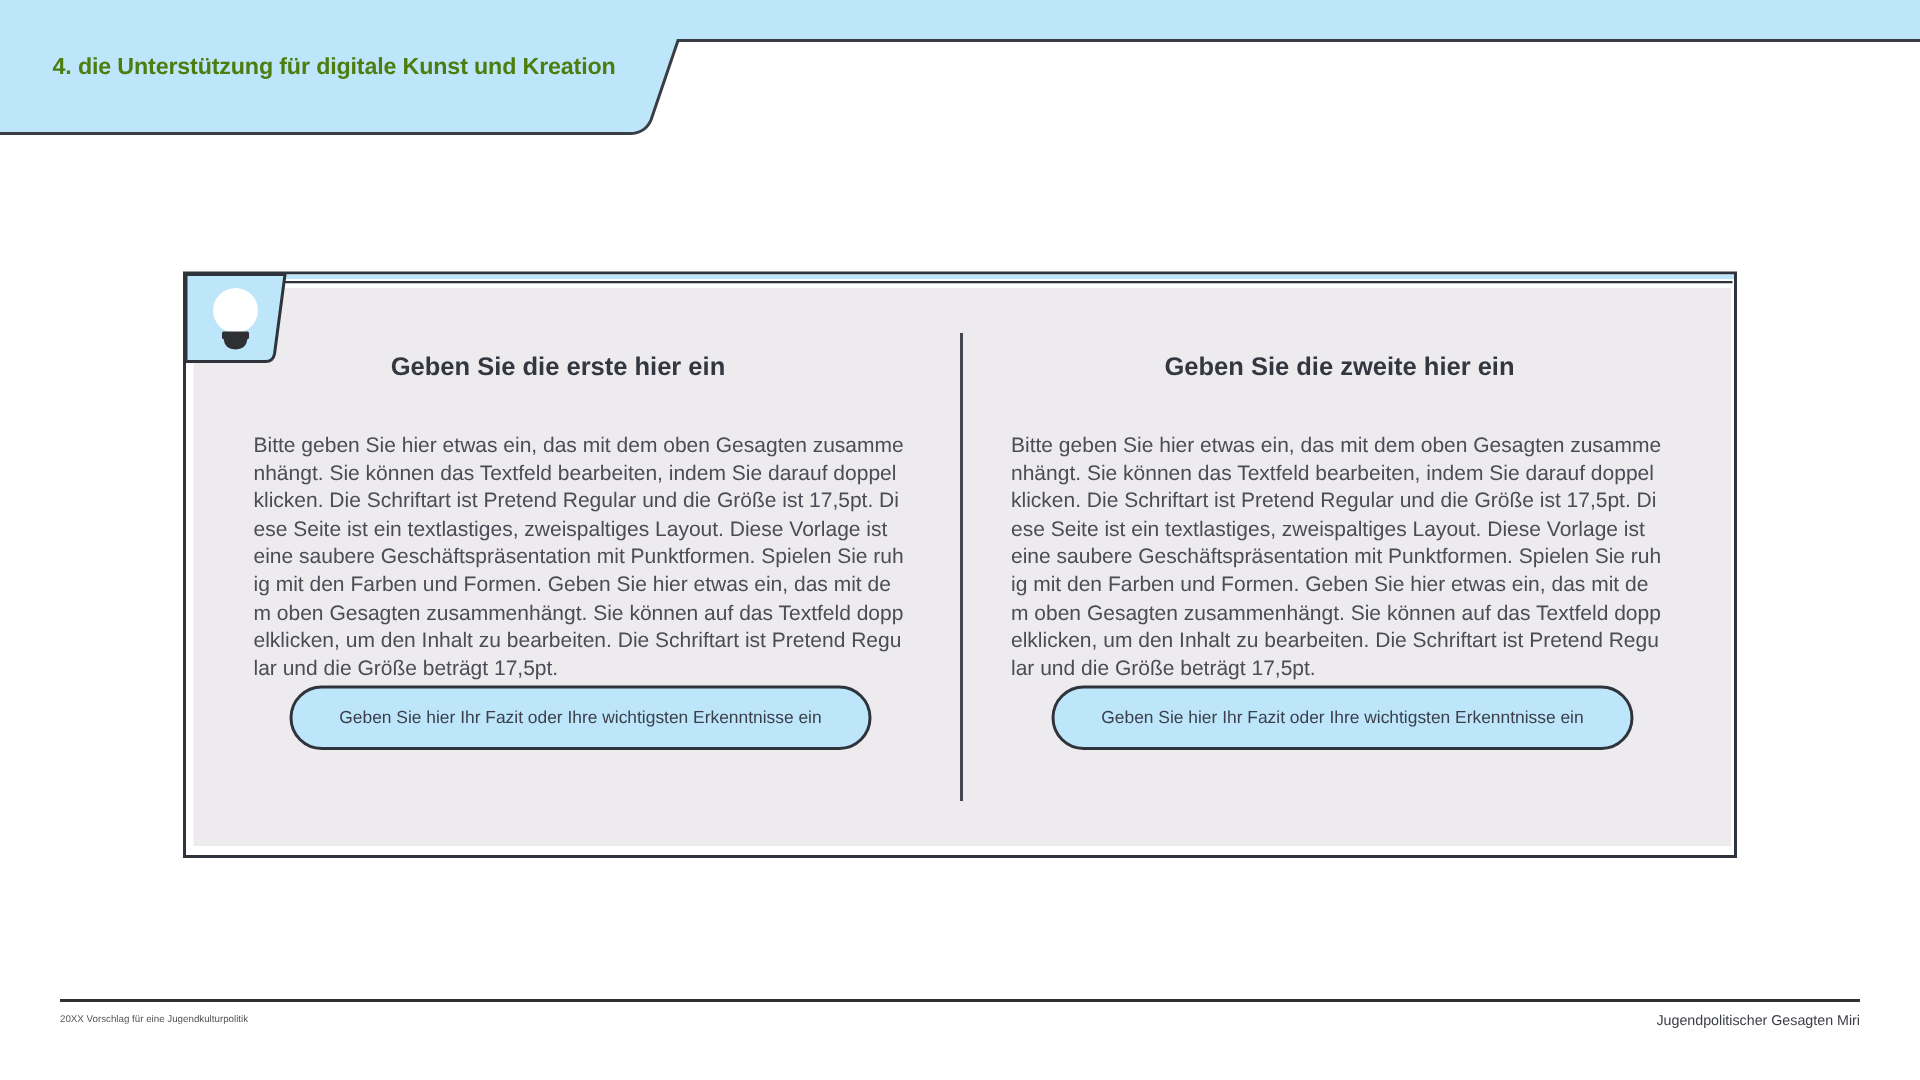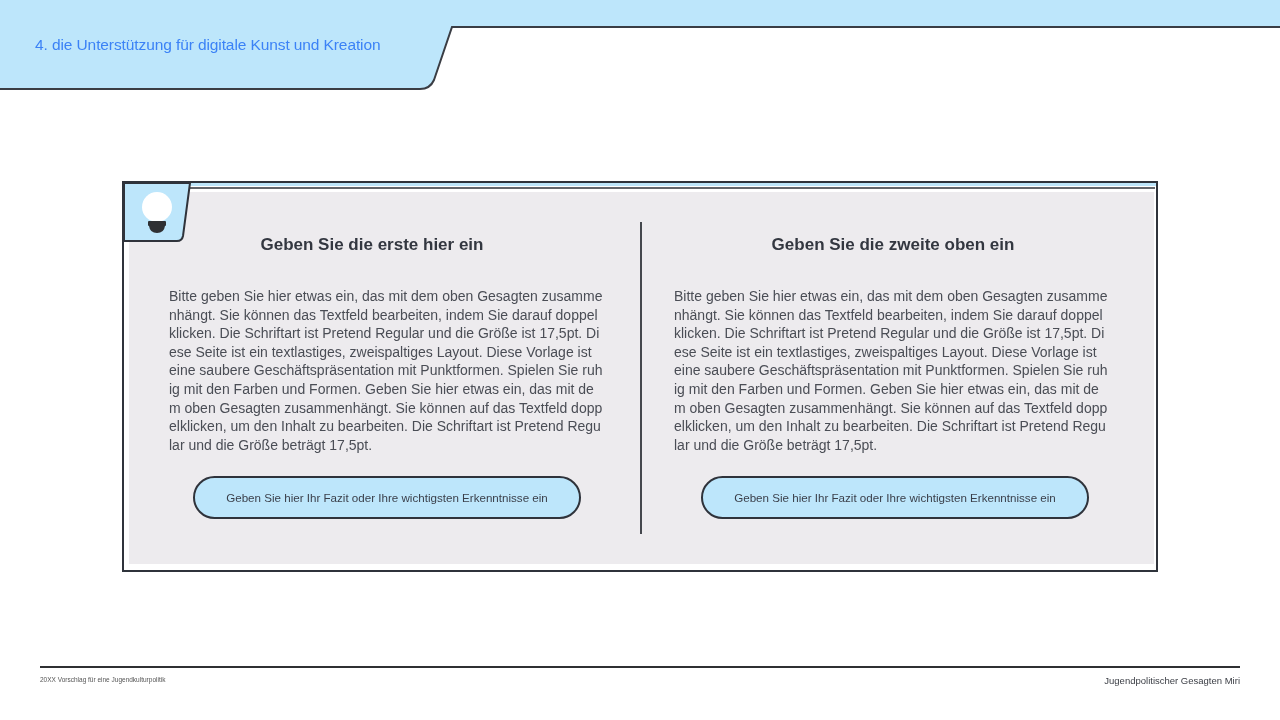--- a/index.html
+++ b/index.html
@@ -5,35 +5,35 @@
     html, body { margin: 0; padding: 0; }
     body {
       width: 1280px; height: 720px; position: relative; overflow: hidden;
       background: #ffffff;
       font-family: "Liberation Sans", "DejaVu Sans", sans-serif;
       color: #333740;
     }
     .header-svg { position: absolute; left: 0; top: 0; width: 1280px; height: 92px; }
     .header-title {
       position: absolute; left: 35px; top: 36px;
-      font-size: 15.5px; font-weight: normal; color: #3b82f6; letter-spacing: -0.1px;
+      font-size: 15.5px; font-weight: bold; color: #4d7c0f; letter-spacing: -0.1px;
     }
     .card-svg { position: absolute; left: 0; top: 0; width: 1280px; height: 720px; }
     .bulb { position: absolute; left: 138px; top: 190px; width: 38px; height: 44px; }
     .col-title {
       position: absolute; top: 235px; width: 440px; text-align: center;
       font-size: 17px; font-weight: bold; color: #333740;
     }
     .col-body {
       position: absolute; top: 287px; width: 434px;
       font-size: 14px; line-height: 18.6px; color: #4a4d55;
       white-space: pre-wrap; word-break: break-all;
     }
     .pill {
-      position: absolute; top: 476px; width: 388px; height: 43px;
+      position: absolute; top: 457px; width: 388px; height: 43px;
       background: #bde6fb; border: 2px solid #2f333b; border-radius: 24px;
       box-sizing: border-box;
       display: flex; align-items: center; justify-content: center;
       font-size: 11.6px; color: #3a3f4a;
     }
     .divider { position: absolute; left: 640px; top: 222px; width: 2px; height: 312px; background: #44474d; }
     .footer-line { position: absolute; left: 40px; top: 666px; width: 1200px; height: 2px; background: #2f3033; }
     .footer-left { position: absolute; left: 40px; top: 676px; font-size: 6.5px; color: #555; }
     .footer-right { position: absolute; right: 40px; top: 675px; font-size: 9.5px; color: #3a3d44; }
   </style>
@@ -66,21 +66,21 @@
 </svg>
 
 <div class="divider"></div>
 
 <div class="col-title" style="left:152px;">Geben Sie die erste hier ein</div>
 <div class="col-body" style="left:169px;">Bitte geben Sie hier etwas ein, das mit dem oben Gesagten zusammenhängt. Sie können das Textfeld bearbeiten, indem Sie darauf doppelklicken. Die Schriftart ist Pretend Regular und die Größe ist 17,5pt. Diese Seite ist ein textlastiges, zweispaltiges Layout. Diese Vorlage ist eine saubere Geschäftspräsentation mit Punktformen. Spielen Sie ruhig mit den Farben und Formen. Geben Sie hier etwas ein, das mit dem oben Gesagten zusammenhängt. Sie können auf das Textfeld doppelklicken, um den Inhalt zu bearbeiten. Die Schriftart ist Pretend Regular und die Größe beträgt 17,5pt.</div>
 <div class="pill" style="left:193px;">
   <span>Geben Sie hier Ihr Fazit oder Ihre wichtigsten Erkenntnisse ein</span>
 </div>
 
-<div class="col-title" style="left:673px;">Geben Sie die zweite oben ein</div>
+<div class="col-title" style="left:673px;">Geben Sie die zweite hier ein</div>
 <div class="col-body" style="left:674px;">Bitte geben Sie hier etwas ein, das mit dem oben Gesagten zusammenhängt. Sie können das Textfeld bearbeiten, indem Sie darauf doppelklicken. Die Schriftart ist Pretend Regular und die Größe ist 17,5pt. Diese Seite ist ein textlastiges, zweispaltiges Layout. Diese Vorlage ist eine saubere Geschäftspräsentation mit Punktformen. Spielen Sie ruhig mit den Farben und Formen. Geben Sie hier etwas ein, das mit dem oben Gesagten zusammenhängt. Sie können auf das Textfeld doppelklicken, um den Inhalt zu bearbeiten. Die Schriftart ist Pretend Regular und die Größe beträgt 17,5pt.</div>
 <div class="pill" style="left:701px;">
   <span>Geben Sie hier Ihr Fazit oder Ihre wichtigsten Erkenntnisse ein</span>
 </div>
 
 <div class="footer-line"></div>
 <div class="footer-left">20XX Vorschlag für eine Jugendkulturpolitik</div>
 <div class="footer-right">Jugendpolitischer Gesagten Miri</div>
 
 </body></html>

